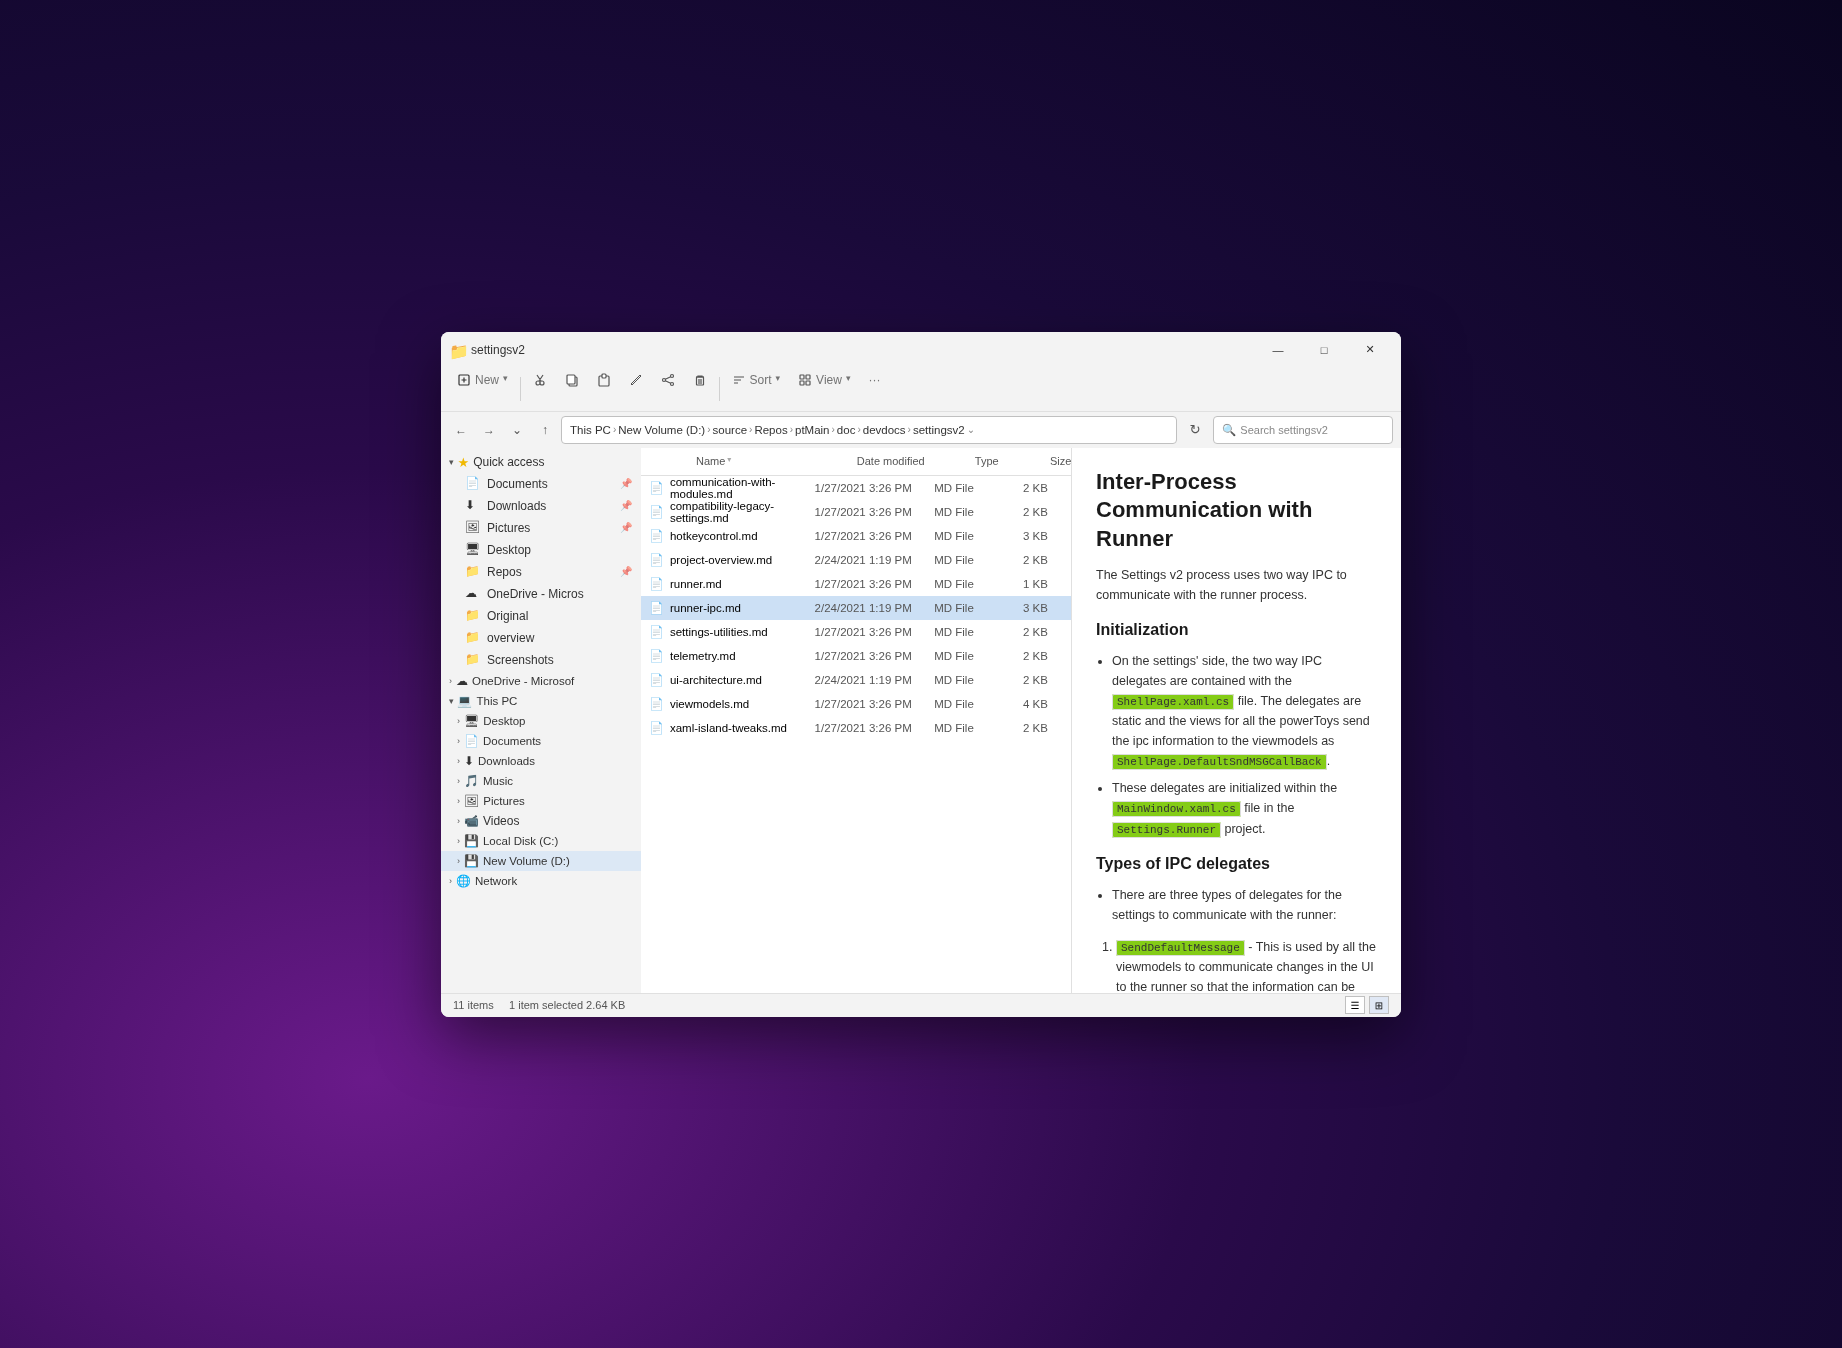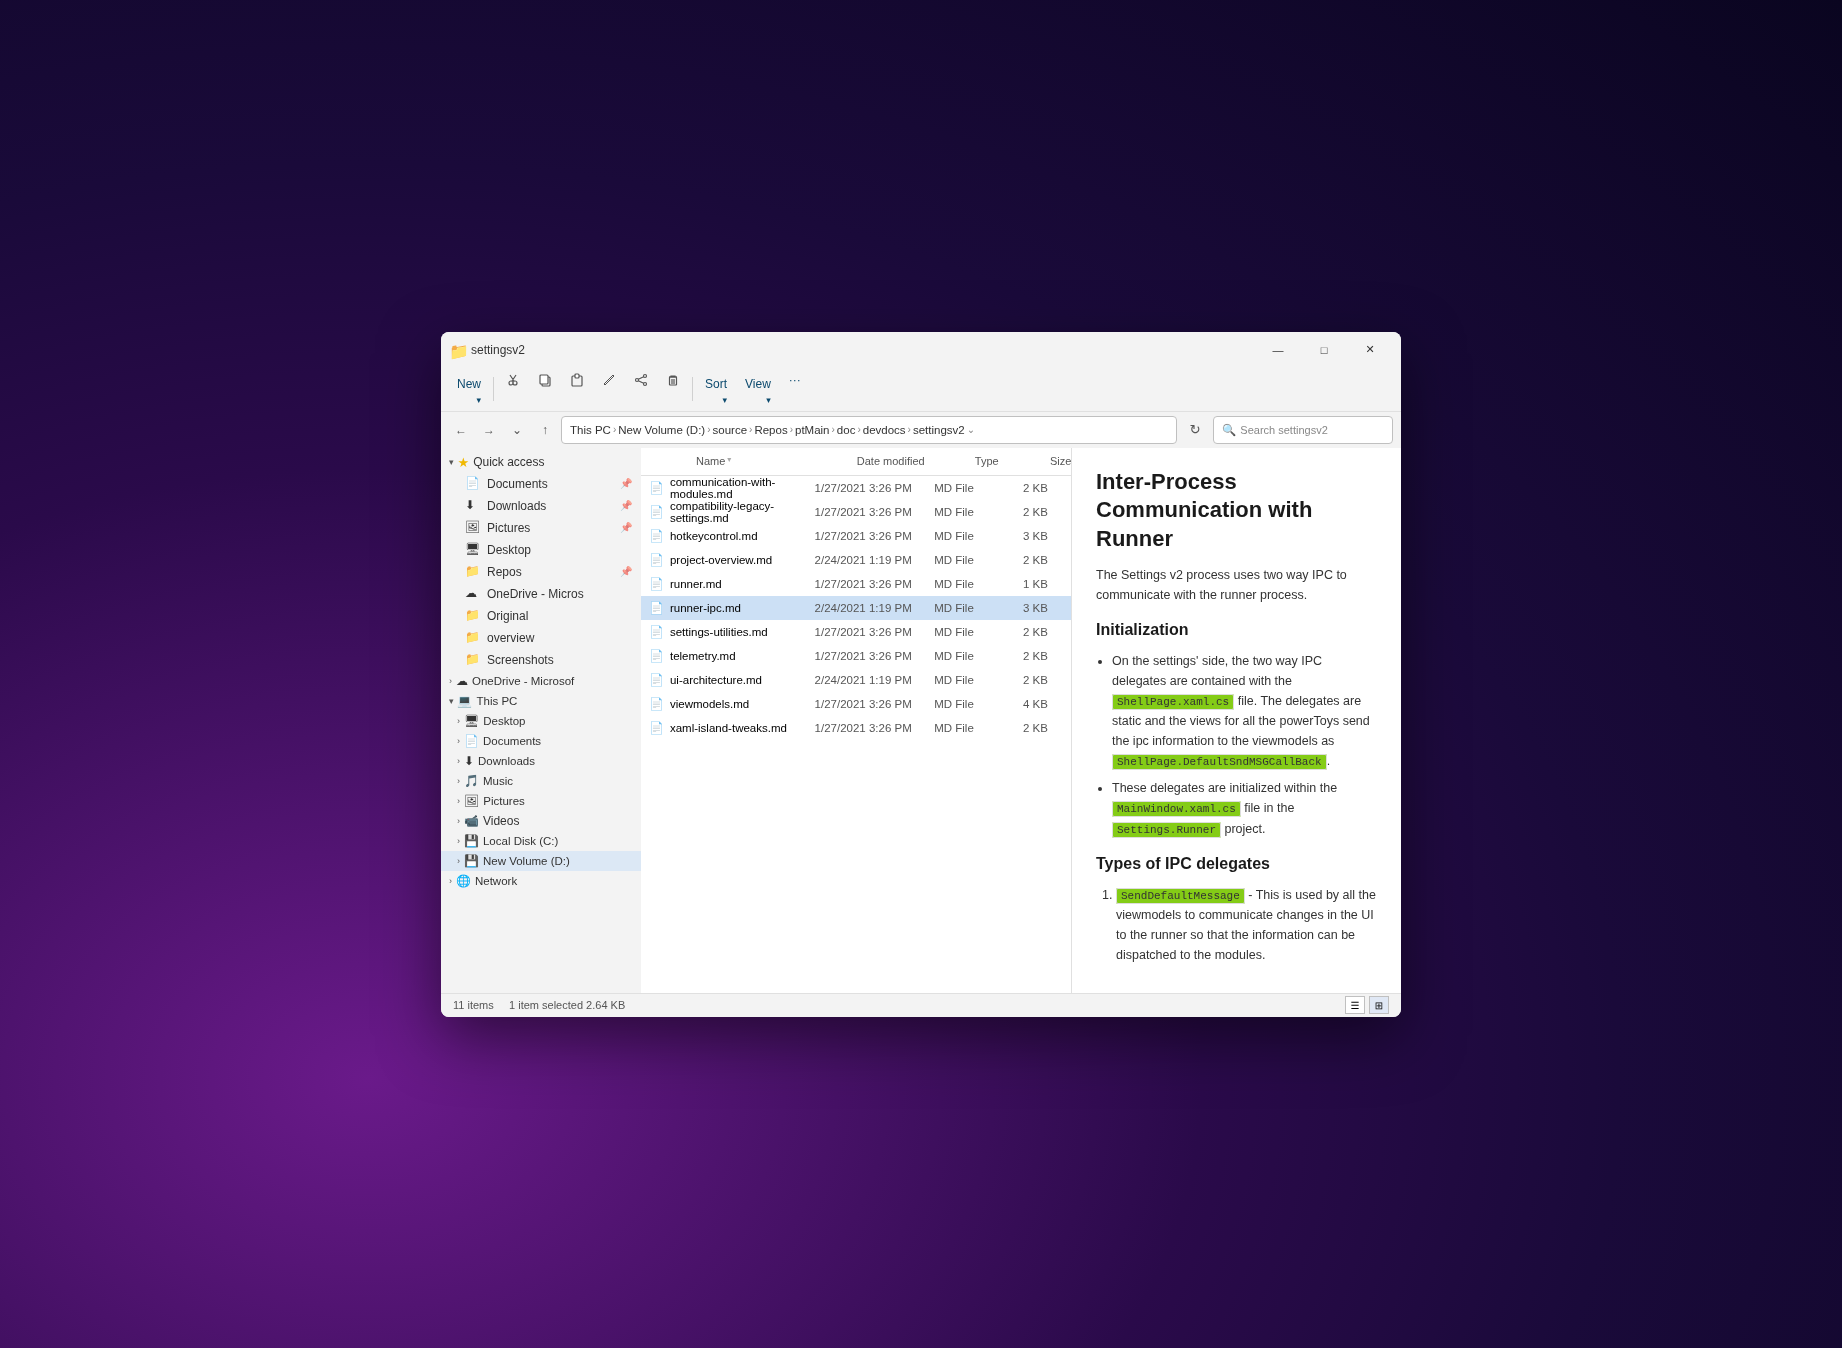--- a/index.html
+++ b/index.html
@@ -70,25 +70,24 @@
       border-bottom: 1px solid #e0e0e0;
     }
     .toolbar-btn {
       height: 32px;
       padding: 0 8px;
       border-radius: 4px;
       border: none;
       background: transparent;
       cursor: pointer;
       display: flex;
-      align-items: flex-end;
+      align-items: flex-start;
       gap: 4px;
       font-size: 12px;
-      color: #0c4a6e;
-      flex-direction: column;
+      color: #737373;
     }
     .toolbar-btn svg { width: 14px; height: 14px; }
     .toolbar-separator {
       width: 1px;
       height: 24px;
       background: #d0d0d0;
       margin: 0 2px;
     }
     
     .address-bar {
@@ -681,20 +680,23 @@
         </li>
         <li>
           These delegates are initialized within the
           <span class="code-inline">MainWindow.xaml.cs</span>
           file in the
           <span class="code-inline">Settings.Runner</span>
           project.
         </li>
       </ul>
       <div class="preview-h2">Types of IPC delegates</div>
+      <ul class="preview-ul">
+        <li>There are three types of delegates for the settings to communicate with the runner:</li>
+      </ul>
       <ol class="preview-ol">
         <li>
           <span class="code-inline">SendDefaultMessage</span>
           <span> - This is used by all the viewmodels to communicate changes in the UI to the runner so that the information can be dispatched to the modules.</span>
         </li>
 
       </ol>
 
     </div>
   </div>

